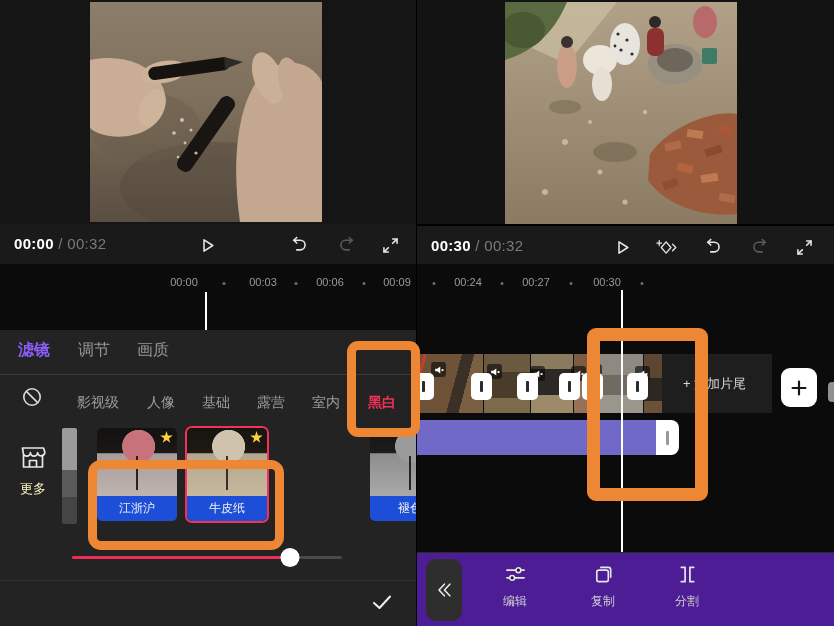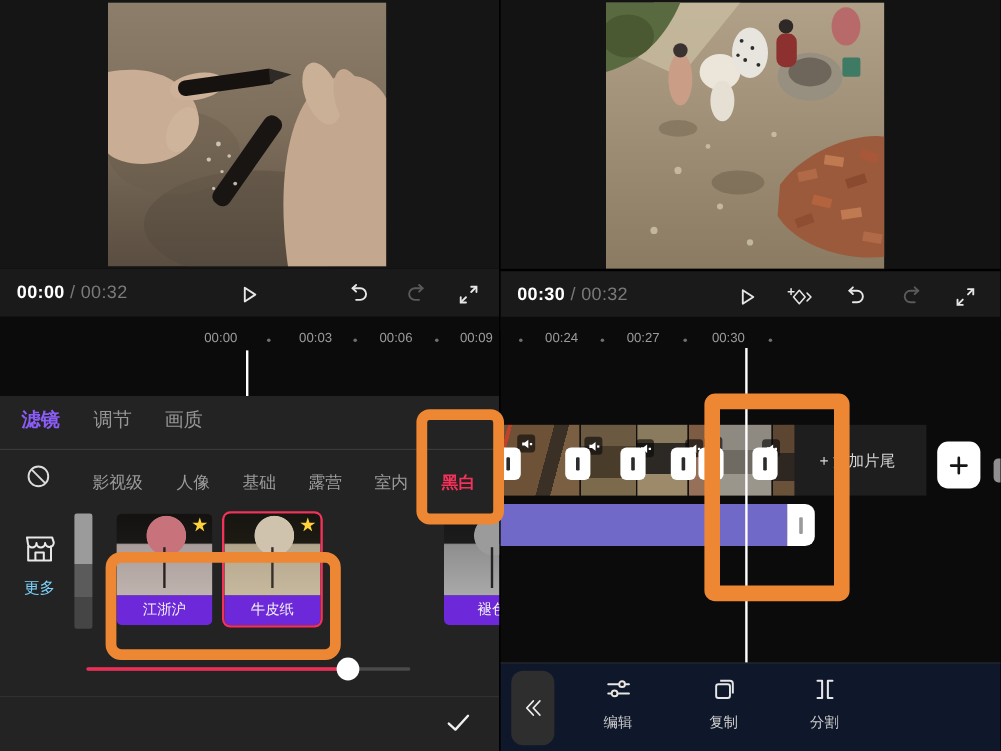--- a/index.html
+++ b/index.html
@@ -32,27 +32,27 @@
   
   .fpanel{position:absolute;top:330px;left:0;width:100%;height:296px;background:#232323;}
   .tab{position:absolute;top:10px;font-size:16px;color:#969696;}
   .tab.active{color:#8b5cf6;font-weight:bold;}
   .hdiv{position:absolute;left:0;width:100%;height:1px;background:#3a3a3a;}
   .cat{position:absolute;top:64px;font-size:14px;color:#9c9c9c;}
   .cat.active{color:#f5315a;font-weight:bold;}
   .nofilter{position:absolute;left:21px;top:56px;width:22px;height:22px;}
   .morewrap{position:absolute;left:16px;top:112px;width:34px;text-align:center;}
   .morewrap svg{width:30px;height:30px;}
-  .morelabel{margin-top:4px;font-size:13px;color:#7dd3fc;}
+  .morelabel{margin-top:4px;font-size:13px;color:#fef9c3;}
   .graybar{position:absolute;left:62px;top:98px;width:15px;height:96px;border-radius:2px;
            background:linear-gradient(180deg,#9b9b9b 0 44%,#5b5b5b 44% 72%,#454545 72% 100%);}
   .tile{position:absolute;top:96px;width:80px;border:2px solid transparent;border-radius:7px;overflow:hidden;}
   .tile.sel{border-color:#f5315a;}
   .thumb{position:relative;width:80px;height:68px;}
-  .tlabel{width:80px;height:25px;background:#6d28d9;color:#f2f2f2;font-size:12px;
+  .tlabel{width:80px;height:25px;background:#1d4ed8;color:#f2f2f2;font-size:12px;
           display:flex;align-items:center;justify-content:center;white-space:nowrap;font-family:Liberation Serif, serif;}
   .star{position:absolute;top:3px;right:4px;width:13px;height:13px;background:#ffd23c;
         clip-path:polygon(50% 0,61% 35%,98% 35%,68% 57%,79% 91%,50% 70%,21% 91%,32% 57%,2% 35%,39% 35%);}
   .t1{background:linear-gradient(#2b2220,#2b2220) 50% 82%/2px 34px no-repeat,
       radial-gradient(circle at 52% 27%,#c8737c 0 25%,rgba(0,0,0,0) 26%),
       linear-gradient(180deg,#141210 0%,#1a1816 36%,#a89d9a 38%,#bfb3ae 100%);}
   .t2{background:linear-gradient(#35302a,#35302a) 50% 82%/2px 34px no-repeat,
       radial-gradient(circle at 52% 27%,#cfc3ad 0 25%,rgba(0,0,0,0) 26%),
       linear-gradient(180deg,#17150f 0%,#1d1a14 36%,#b3a68d 38%,#c7b99e 100%);}
   .t3{background:linear-gradient(#262626,#262626) 50% 82%/2px 34px no-repeat,
@@ -88,21 +88,21 @@
   .plusbtn{position:absolute;left:364px;top:104px;width:36px;height:39px;background:#fff;border-radius:9px;z-index:2;
            display:flex;align-items:center;justify-content:center;}
   .plusbtn svg{width:22px;height:22px;}
   .sliver{position:absolute;left:411px;top:118px;width:12px;height:20px;background:#8f8f8f;border-radius:4px 0 0 4px;z-index:2;}
   .audiotrack{position:absolute;left:0;top:156px;width:239px;height:35px;background:#7069c8;z-index:2;}
   .handle{position:absolute;left:239px;top:156px;width:23px;height:35px;background:#fff;border-radius:0 8px 8px 0;z-index:2;
           display:flex;align-items:center;justify-content:center;}
   .handle i{display:block;width:3px;height:14px;background:#9a9a9a;border-radius:1px;}
 
   
-  .toolbar{position:absolute;left:0;top:552px;width:100%;height:74px;background:#0f172a;border-top:1px solid #2a2a2a;}
+  .toolbar{position:absolute;left:0;top:552px;width:100%;height:74px;background:#4c1d95;border-top:1px solid #2a2a2a;}
   .collapse{position:absolute;left:9px;top:6px;width:36px;height:62px;background:#2e2e2e;border-radius:10px;
             display:flex;align-items:center;justify-content:center;}
   .collapse svg{width:20px;height:20px;}
   .tool{position:absolute;top:10px;width:60px;text-align:center;transform:translateX(-50%);}
   .tool svg{width:23px;height:23px;}
   .tool .tname{margin-top:3px;font-size:12px;color:#d0d0d0;}
 
   
   .obox{position:absolute;border:9px solid #ee8733;border-radius:11px;z-index:50;pointer-events:none;}
   .obox.thick{border-width:13px;border-radius:9px;}

